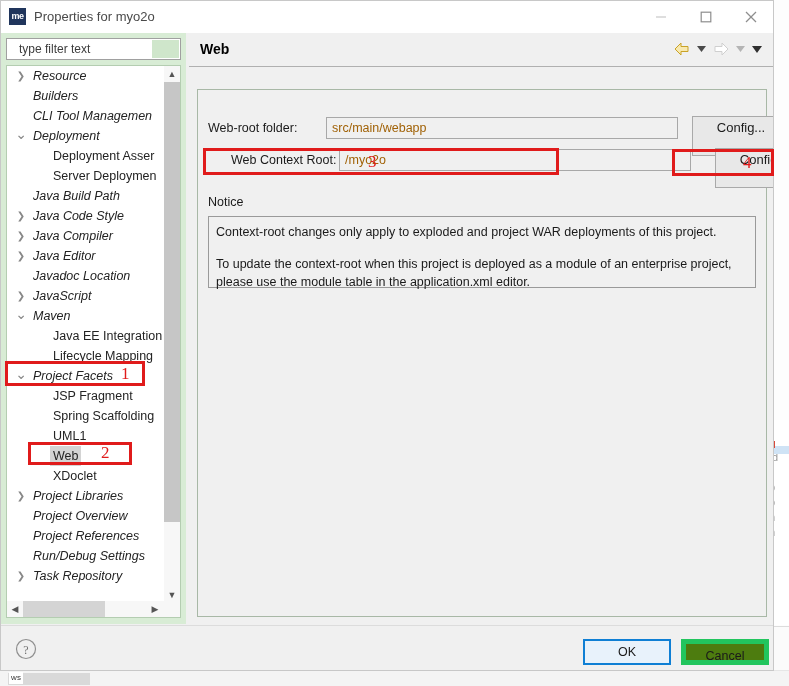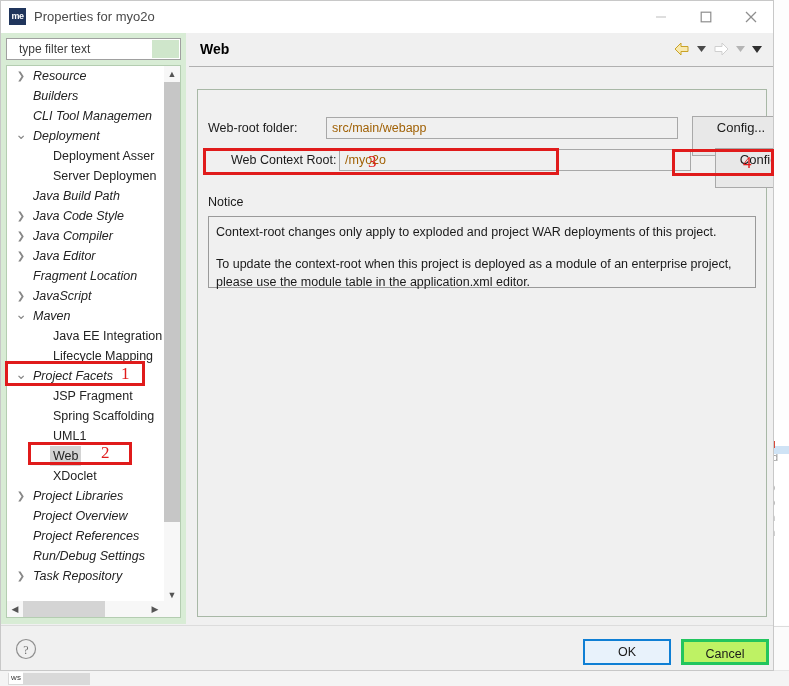--- a/index.html
+++ b/index.html
@@ -256,21 +256,21 @@
     position: absolute; left: 14px; top: 12px; width: 22px; height: 22px;
   }
   #btn-ok {
     position: absolute; left: 582px; top: 13px; width: 88px; height: 26px;
     background: #e8f2fb; border: 2px solid #0f7fd4;
     font-size: 12.5px; color: #1a1a1a; line-height: 22px; text-align: center;
     cursor: default;
   }
   #btn-cancel {
     position: absolute; left: 680px; top: 13px; width: 88px; height: 26px;
-    background: #bef264; border: 3px solid #22c55e;
+    background: #4d7c0f; border: 5px solid #22c55e;
     font-size: 12.5px; color: #1a1a1a; line-height: 24px; text-align: center;
     cursor: default;
   }
 
   
   .anno-box {
     position: absolute; border: 3px solid #e01b1b; pointer-events: none;
   }
   .anno-num {
     position: absolute; color: #e01b1b; font-size: 17px;
@@ -370,21 +370,21 @@
             </div>
             <div class="tree-item lvl0">
               <span class="arrow">❯</span>
               <span class="lbl">Java Compiler</span>
             </div>
             <div class="tree-item lvl0">
               <span class="arrow">❯</span>
               <span class="lbl">Java Editor</span>
             </div>
             <div class="tree-item lvl0">
-              <span class="lbl">Fragment Location</span>
+              <span class="lbl">Javadoc Location</span>
             </div>
             <div class="tree-item lvl0">
               <span class="arrow">❯</span>
               <span class="lbl">JavaScript</span>
             </div>
             <div class="tree-item lvl0">
               <span class="arrow" style="font-size: 14px; line-height: 16px;">⌄</span>
               <span class="lbl">Maven</span>
             </div>
             <div class="tree-item lvl1">

